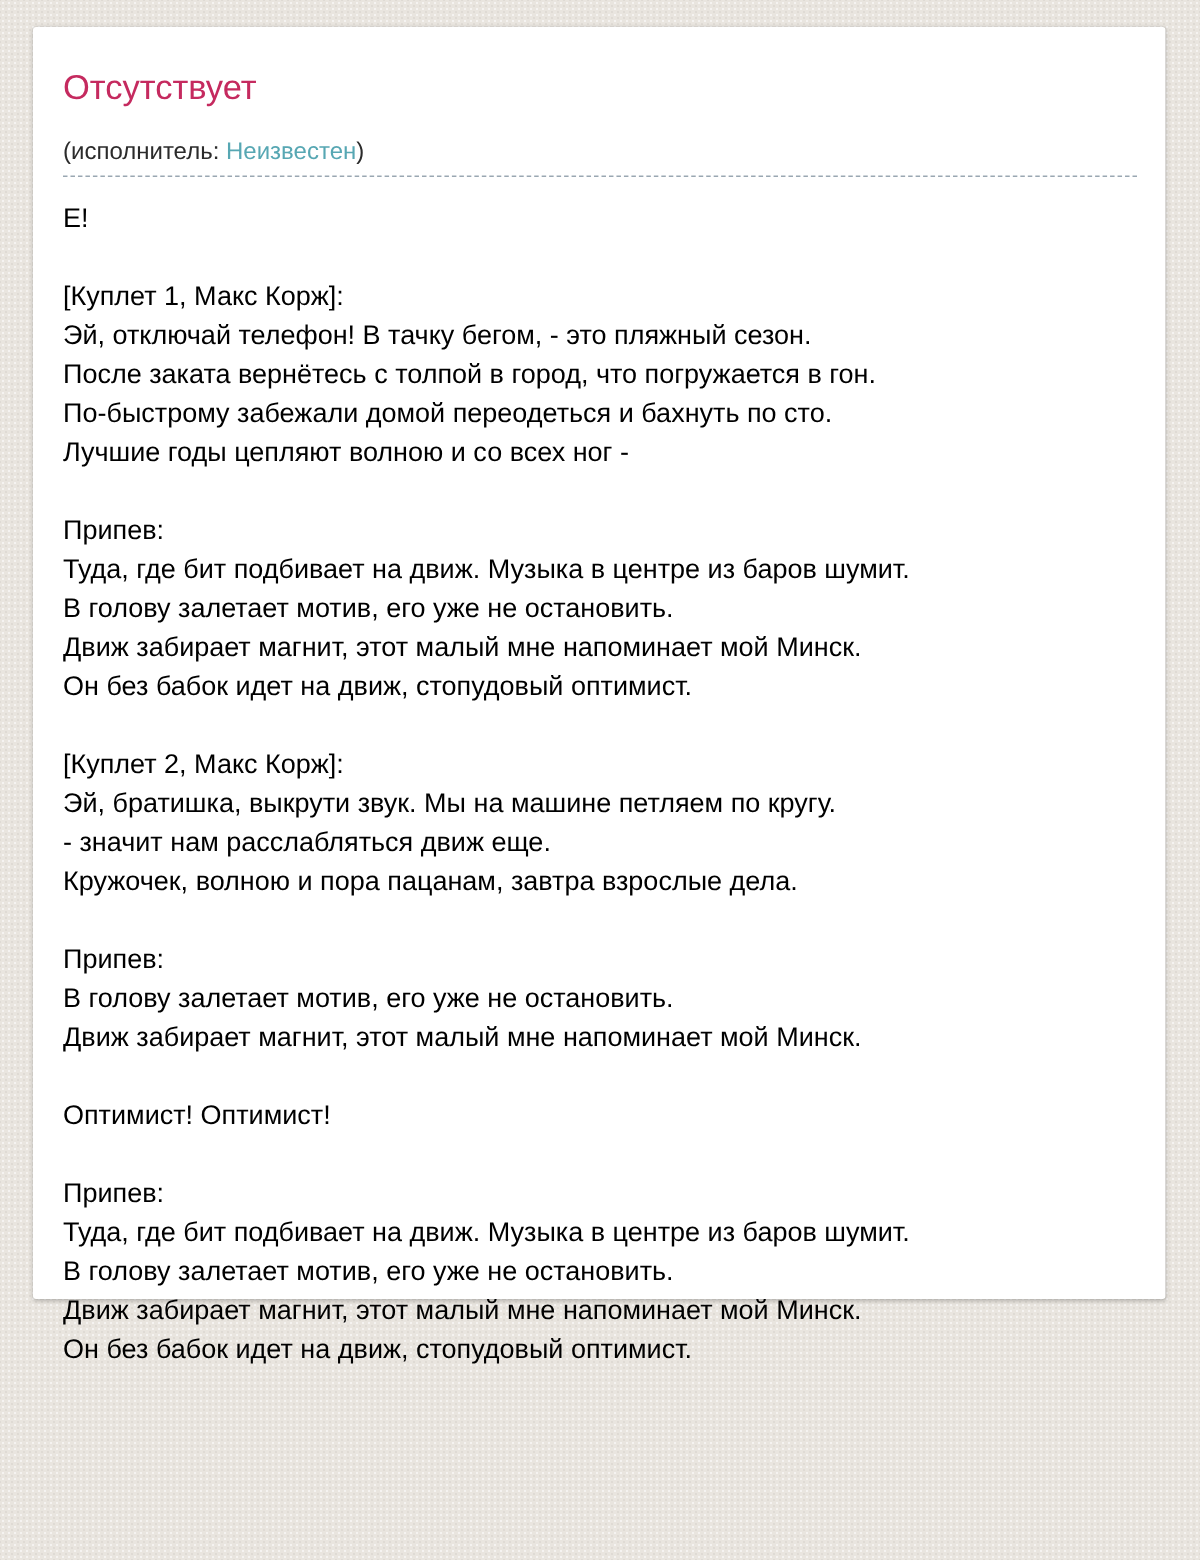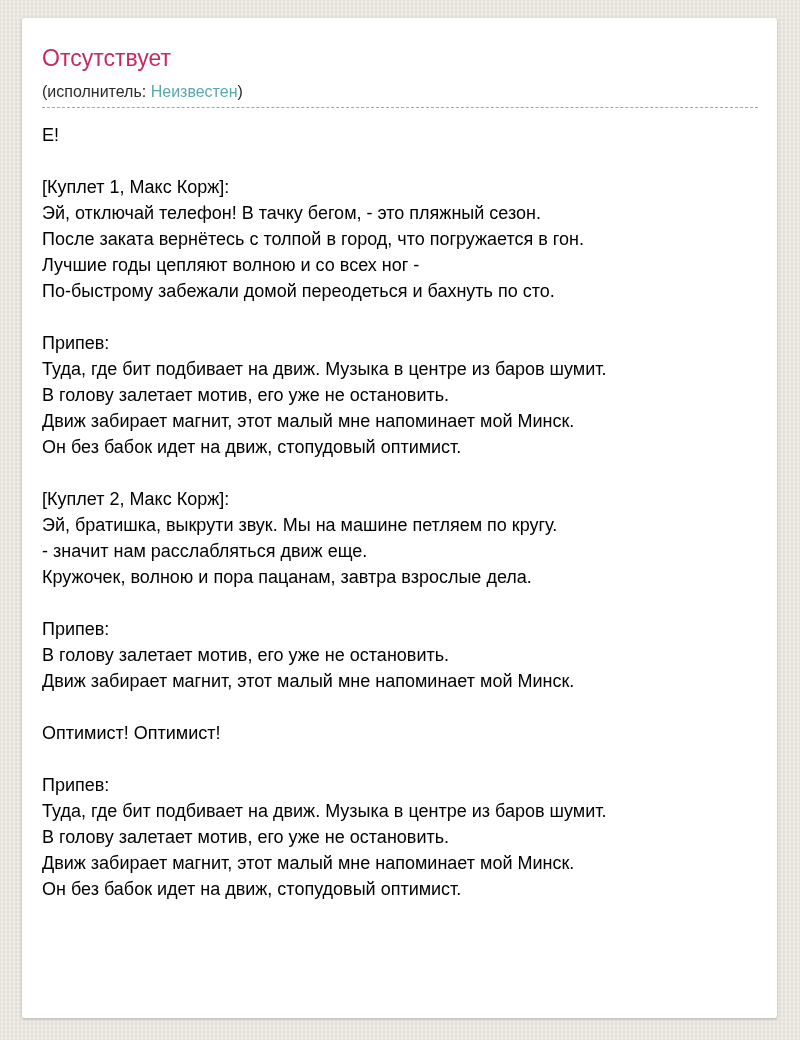--- a/index.html
+++ b/index.html
@@ -16,36 +16,36 @@
       radial-gradient(rgba(255,255,255,0.55) 0.5px, rgba(0,0,0,0) 1px),
       radial-gradient(rgba(198,192,184,0.28) 0.5px, rgba(0,0,0,0) 1px);
     background-size: 4px 4px, 4px 4px;
     background-position: 0 0, 2px 2px;
   }
   .card {
     position: absolute;
     left: 22px;
     top: 18px;
     width: 755px;
-    height: 1000px;
+    height: 848px;
     box-sizing: border-box;
     background: #ffffff;
     border-radius: 2px;
     box-shadow: 0 1px 3px rgba(0,0,0,0.22), 0 0 1px rgba(0,0,0,0.15);
     padding: 28px 19px 0 20px;
   }
   .song-title {
     margin: 0;
     font-size: 23px;
     line-height: 25px;
     font-weight: 400;
     color: #c52a5f;
   }
   .artist-line {
-    margin-top: 11px;
+    margin-top: 21px;
     padding-bottom: 6px;
     font-size: 16px;
     line-height: 19px;
     color: #2b2b2b;
     border-bottom: 1px dashed #9aa7b2;
   }
   .artist-link {
     color: #57a7b3;
     text-decoration: none;
     cursor: pointer;
@@ -75,22 +75,22 @@
   <div class="artist-line"><span>(исполнитель: </span><a class="artist-link">Неизвестен</a><span>)</span></div>
 
   <div class="lyrics">
       <div class="stanza">
         <div class="line">Е!</div>
       </div>
       <div class="stanza">
         <div class="line">[Куплет 1, Макс Корж]:</div>
         <div class="line">Эй, отключай телефон! В тачку бегом, - это пляжный сезон.</div>
         <div class="line">После заката вернётесь с толпой в город, что погружается в гон.</div>
+        <div class="line">По-быстрому забежали домой переодеться и бахнуть по сто.</div>
         <div class="line">Лучшие годы цепляют волною и со всех ног -</div>
-        <div class="line">По-быстрому забежали домой переодеться и бахнуть по сто.</div>
       </div>
       <div class="stanza">
         <div class="line">Припев:</div>
         <div class="line">Туда, где бит подбивает на движ. Музыка в центре из баров шумит.</div>
         <div class="line">В голову залетает мотив, его уже не остановить.</div>
         <div class="line">Движ забирает магнит, этот малый мне напоминает мой Минск.</div>
         <div class="line">Он без бабок идет на движ, стопудовый оптимист.</div>
       </div>
       <div class="stanza">
         <div class="line">[Куплет 2, Макс Корж]:</div>

